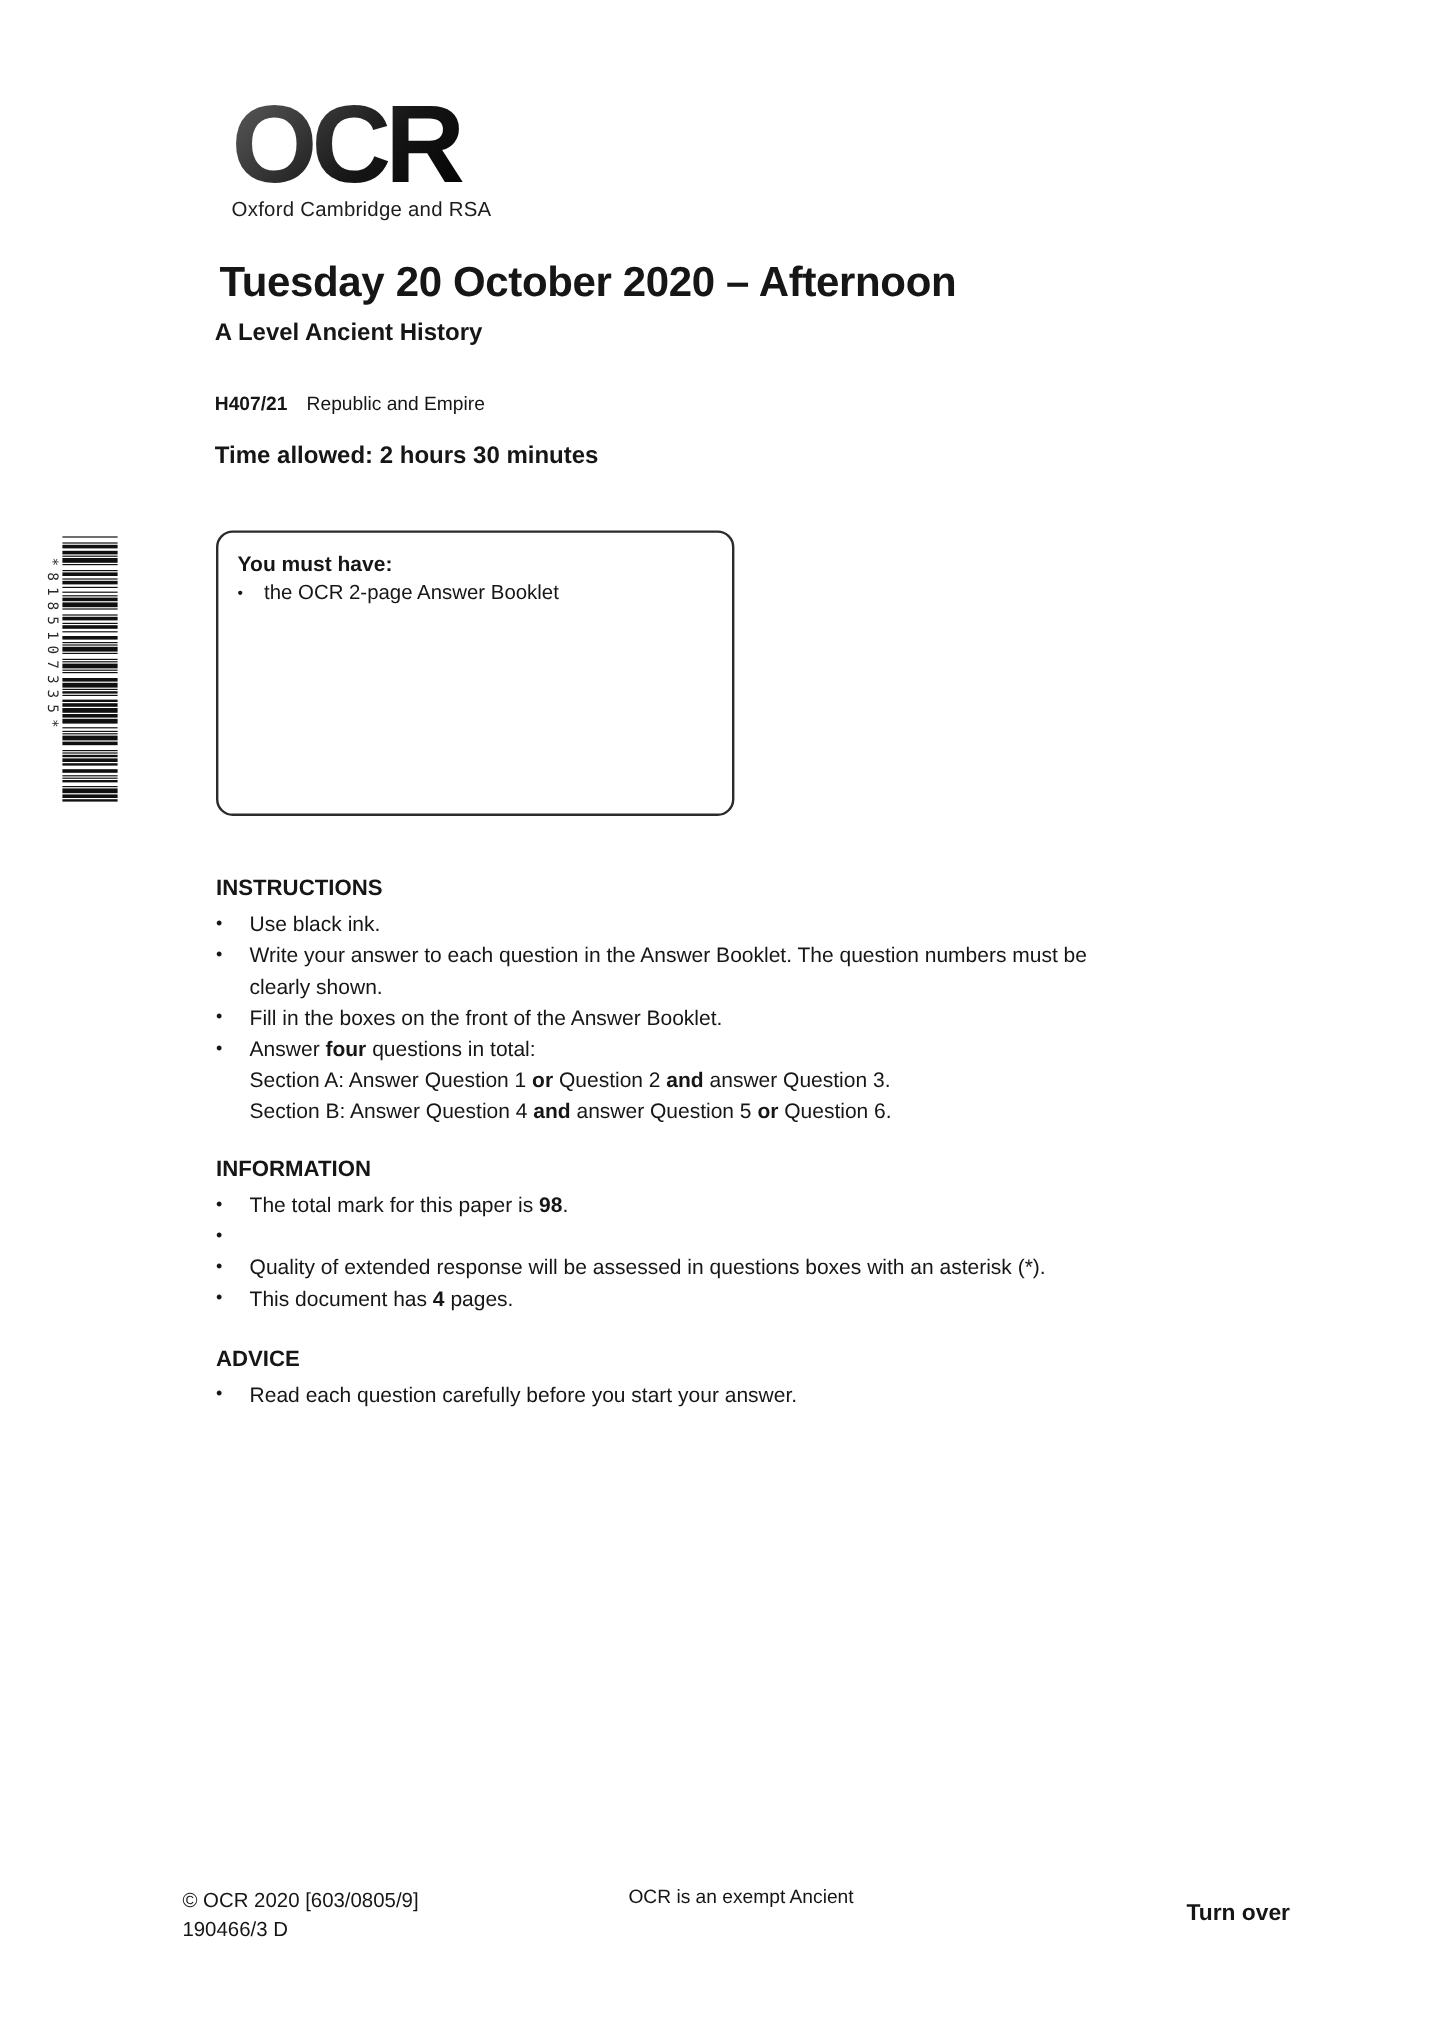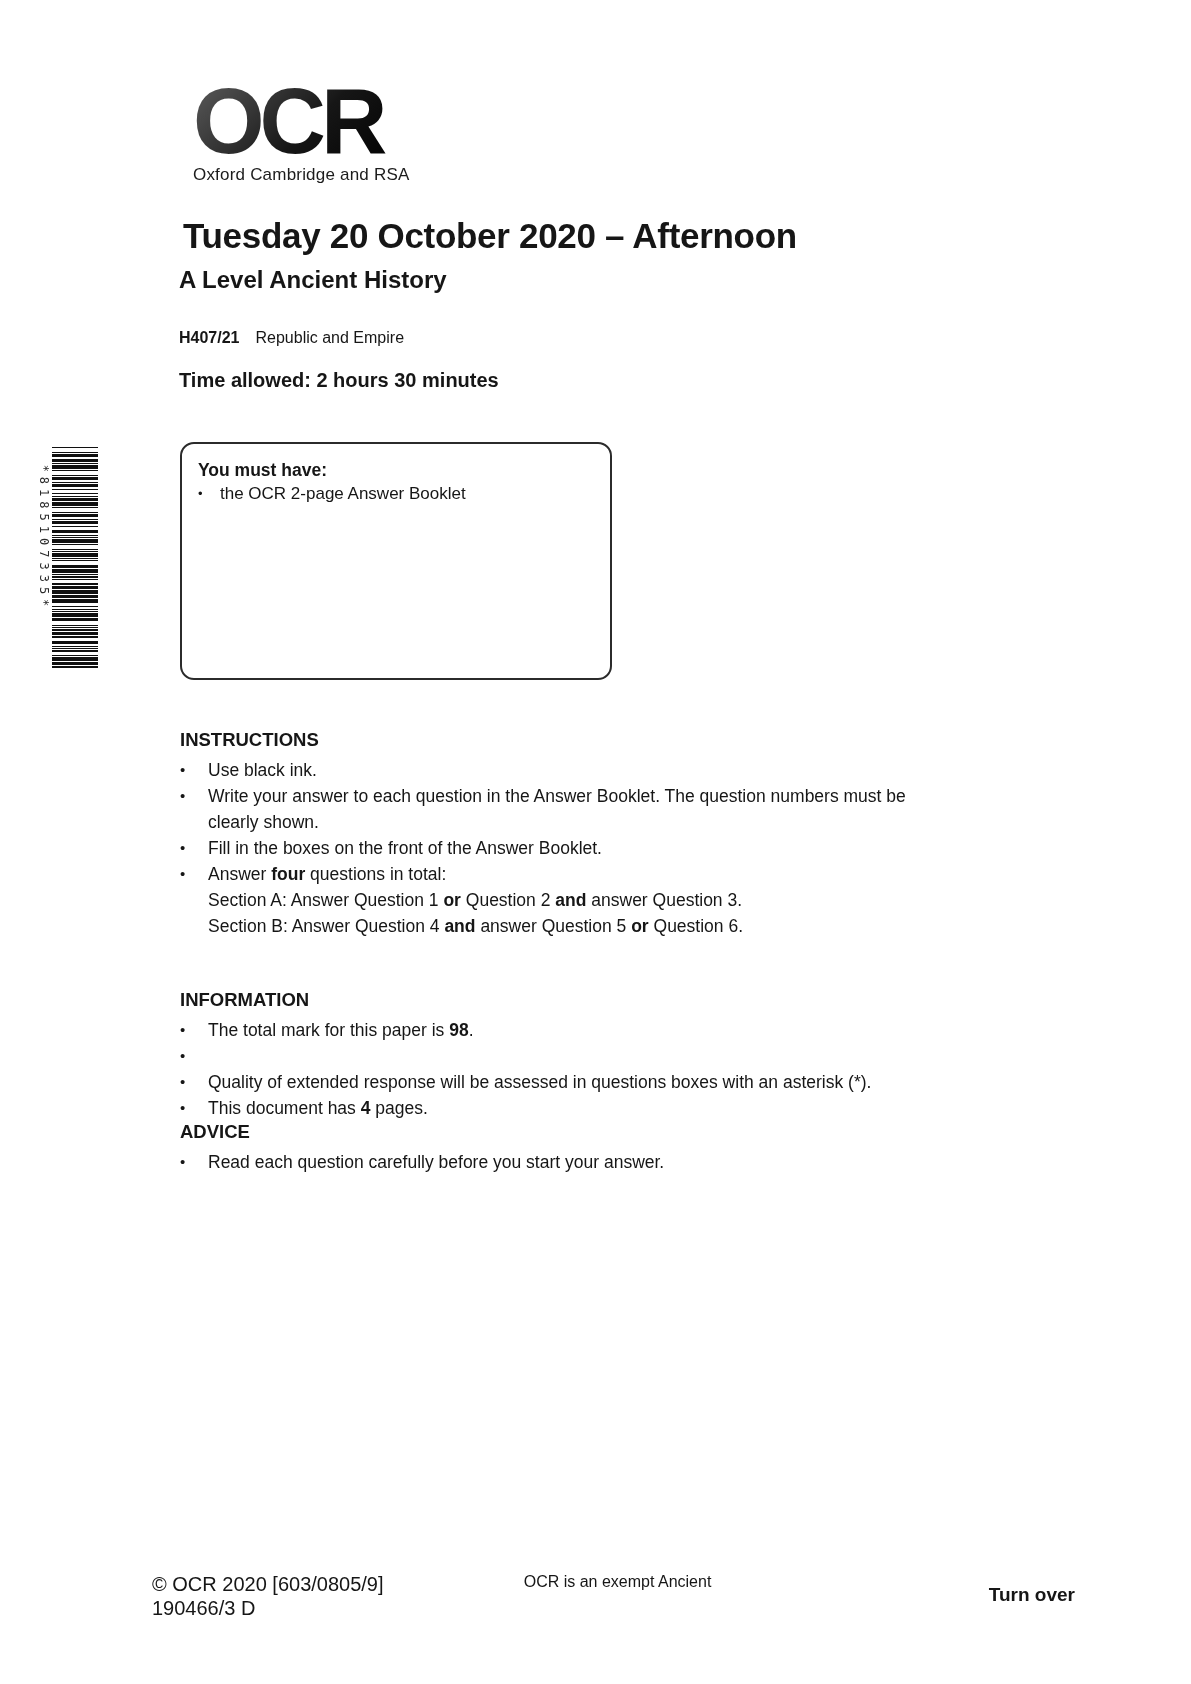--- a/index.html
+++ b/index.html
@@ -16,21 +16,21 @@
   .logo-block{position:absolute;left:193px;top:84px;}
   .ocr-logo{
     font-size:92px;font-weight:700;line-height:0.82;letter-spacing:-5px;
     background:linear-gradient(135deg,#5a5a5a 0%,#161616 55%,#000 100%);
     -webkit-background-clip:text;background-clip:text;
     -webkit-text-fill-color:transparent;color:#111;
   }
   .ocr-sub{font-size:17px;color:#1c1c1c;margin-top:6px;letter-spacing:0.2px;}
   
   .h-title{position:absolute;left:179px;top:212px;font-size:35px;font-weight:700;letter-spacing:-0.3px;}
-  .h-sub{position:absolute;left:179px;top:266px;font-size:24px;font-weight:700;}
+  .h-sub{position:absolute;left:179px;top:266px;font-size:20px;font-weight:700;}
   .paper-line{position:absolute;left:179px;top:329px;font-size:16px;}
   .paper-line .code{font-weight:700;margin-right:16px;}
   .h-time{position:absolute;left:179px;top:369px;font-size:20px;font-weight:700;}
   
   .barcode{position:absolute;left:0;top:0;}
   .bc-text{
     position:absolute;left:-69px;top:530px;width:224px;height:16px;
     transform:rotate(90deg);transform-origin:center;
     font-family:"DejaVu Sans Mono", monospace;font-size:12px;letter-spacing:5px;
     color:#2a2a2a;white-space:nowrap;text-align:center;
@@ -50,24 +50,24 @@
   .dot{width:28px;flex:0 0 28px;font-size:15px;line-height:26px;}
   .btext{font-size:17.5px;line-height:26px;}
   .btext .b{font-weight:700;}
   .must-box .bullet-row{line-height:24px;}
   .must-box .dot{width:22px;flex:0 0 22px;font-size:13px;line-height:24px;}
   .must-box .btext{font-size:17px;line-height:24px;}
   
   .sec{position:absolute;left:180px;width:836px;}
   .sec h4{margin:0 0 4px 0;font-size:18.5px;font-weight:700;line-height:26px;}
   .sec-instructions{top:727px;}
-  .sec-information{top:987px;}
+  .sec-information{top:961px;}
   .sec-advice{top:1119px;}
   
-  .foot-left{position:absolute;left:152px;top:1572px;font-size:20px;line-height:24px;}
+  .foot-left{position:absolute;left:152px;top:1572px;font-size:17px;line-height:24px;}
   .foot-center{position:absolute;left:50%;top:1573px;transform:translateX(-50%);margin-left:22px;font-size:16px;}
   .foot-right{position:absolute;right:116px;top:1584px;font-size:19px;font-weight:700;}
 </style>
 </head>
 <body>
 
 <div class="page">
 
   <header class="logo-block">
     <div class="ocr-logo">OCR</div>

